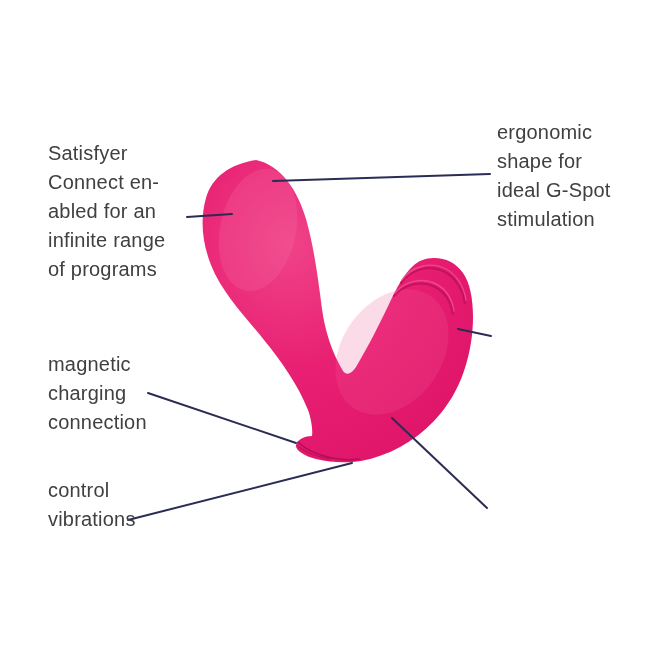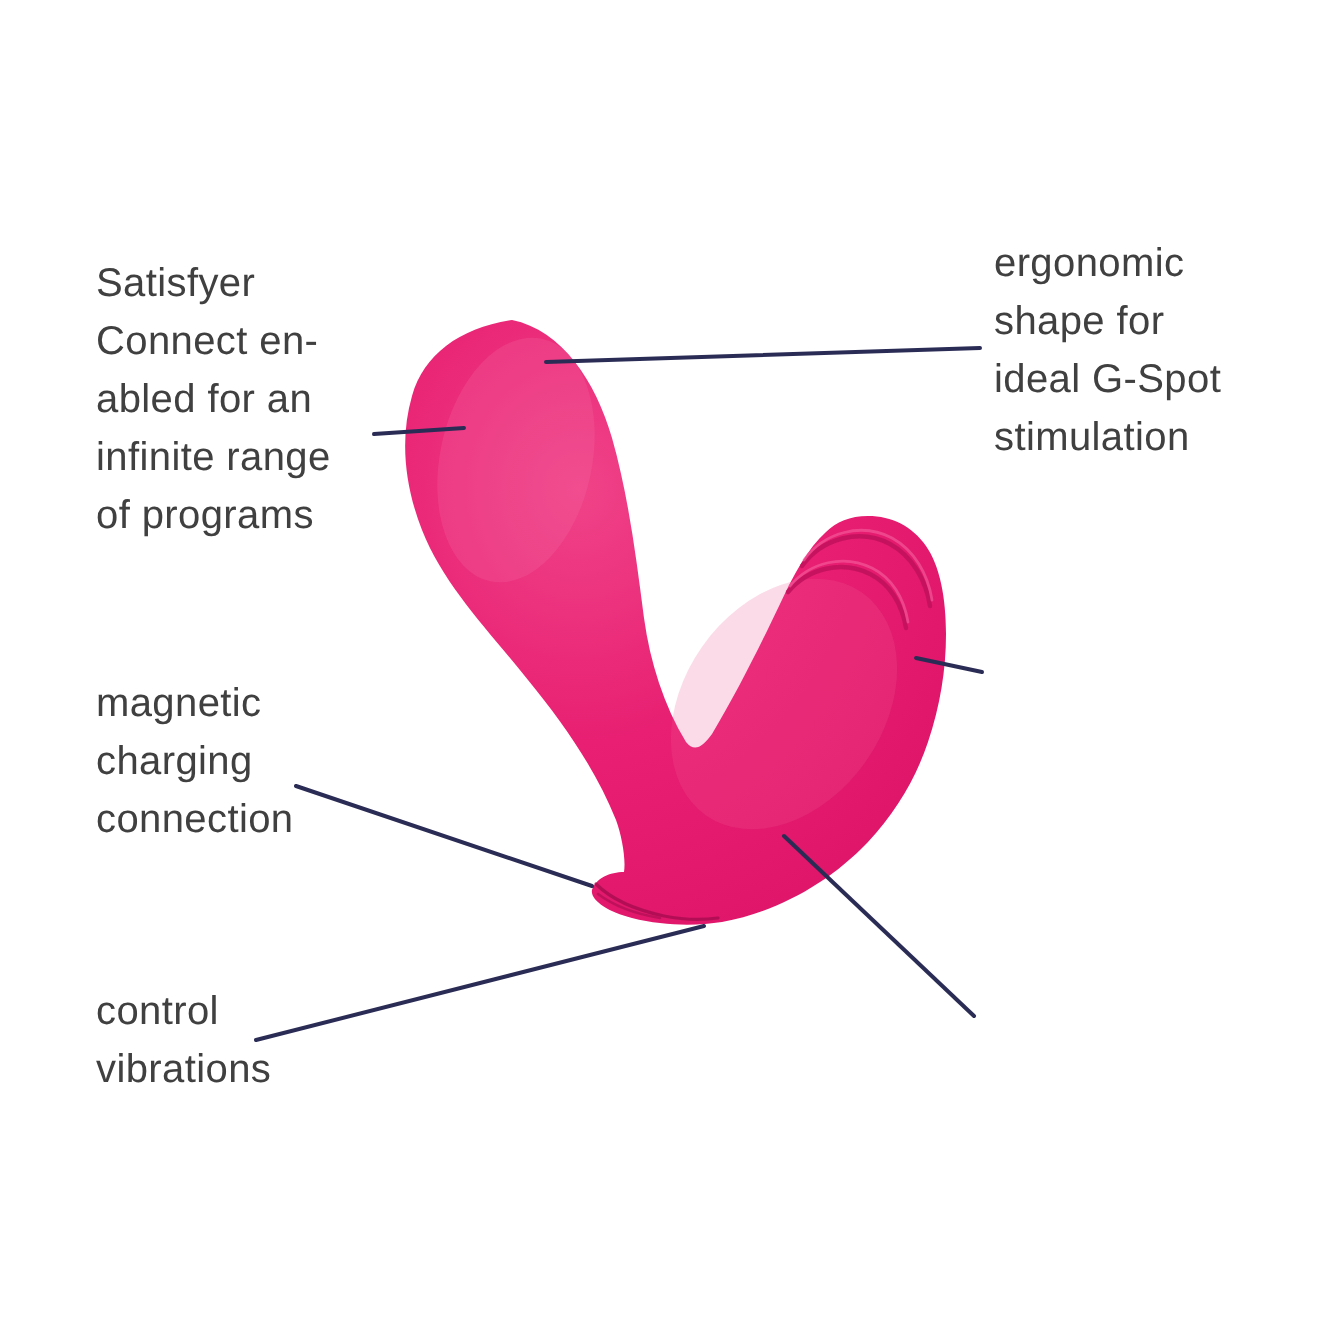--- a/index.html
+++ b/index.html
@@ -27,25 +27,25 @@
     white-space: pre-line;
     font-weight: 400;
     font-size: 20px;
     line-height: 29px;
     letter-spacing: 0.2px;
     color: #404040;
   }
   .label-left  { width: 182px; text-align: left; }
   .label-right { width: 172px; text-align: left; }
 
-  .pos-satisfyer { left: 48px;  top: 128px; }
+  .pos-satisfyer { left: 48px;  top: 139px; }
   .pos-ergonomic { left: 497px; top: 118px; }
   .pos-flattened { left: 497px; top: 287px; }
-  .pos-magnetic  { left: 48px;  top: 338px; }
-  .pos-control   { left: 48px;  top: 492px; }
+  .pos-magnetic  { left: 48px;  top: 350px; }
+  .pos-control   { left: 48px;  top: 476px; }
   .pos-smooth    { left: 497px; top: 435px; }
 </style>
 </head>
 <body>
 
 <div class="stage">
 
   <svg class="diagram-svg" viewBox="0 0 668 668">
     <defs>
       <radialGradient id="bodyGrad" cx="0.32" cy="0.28" r="1.05">

